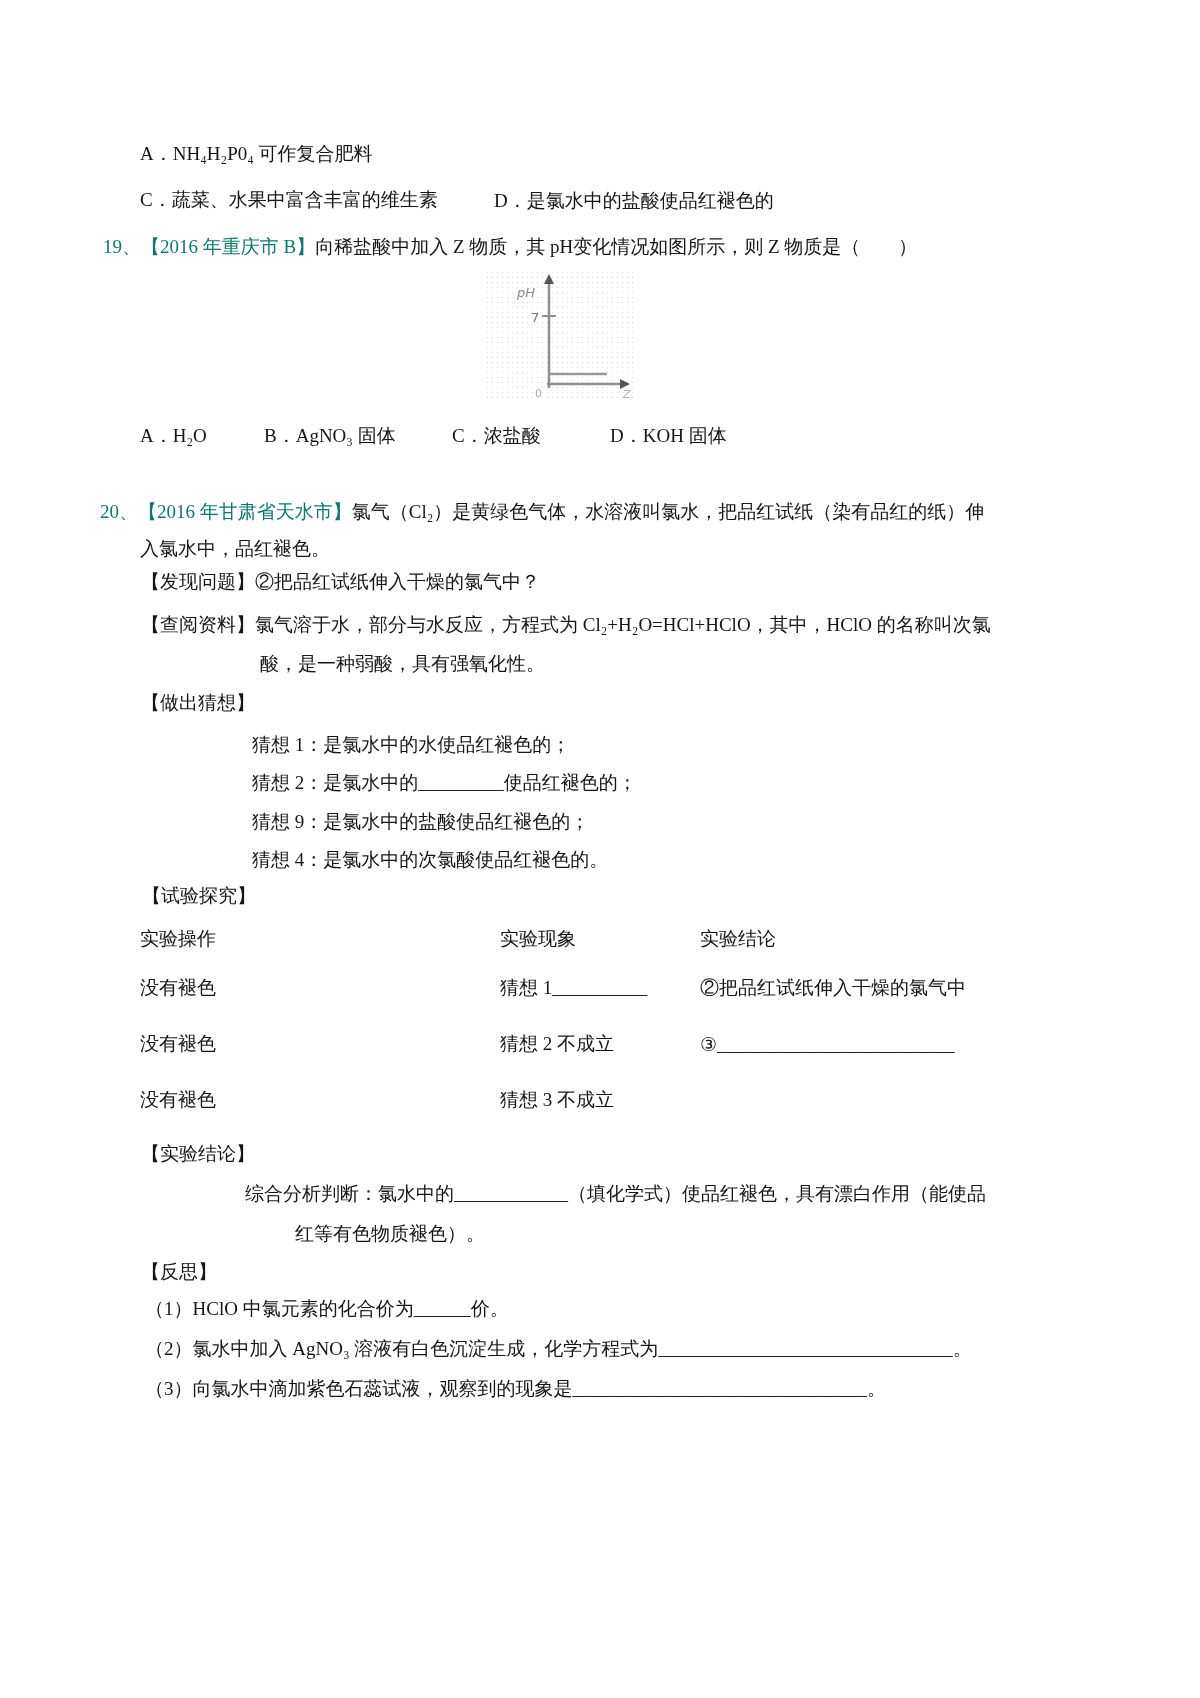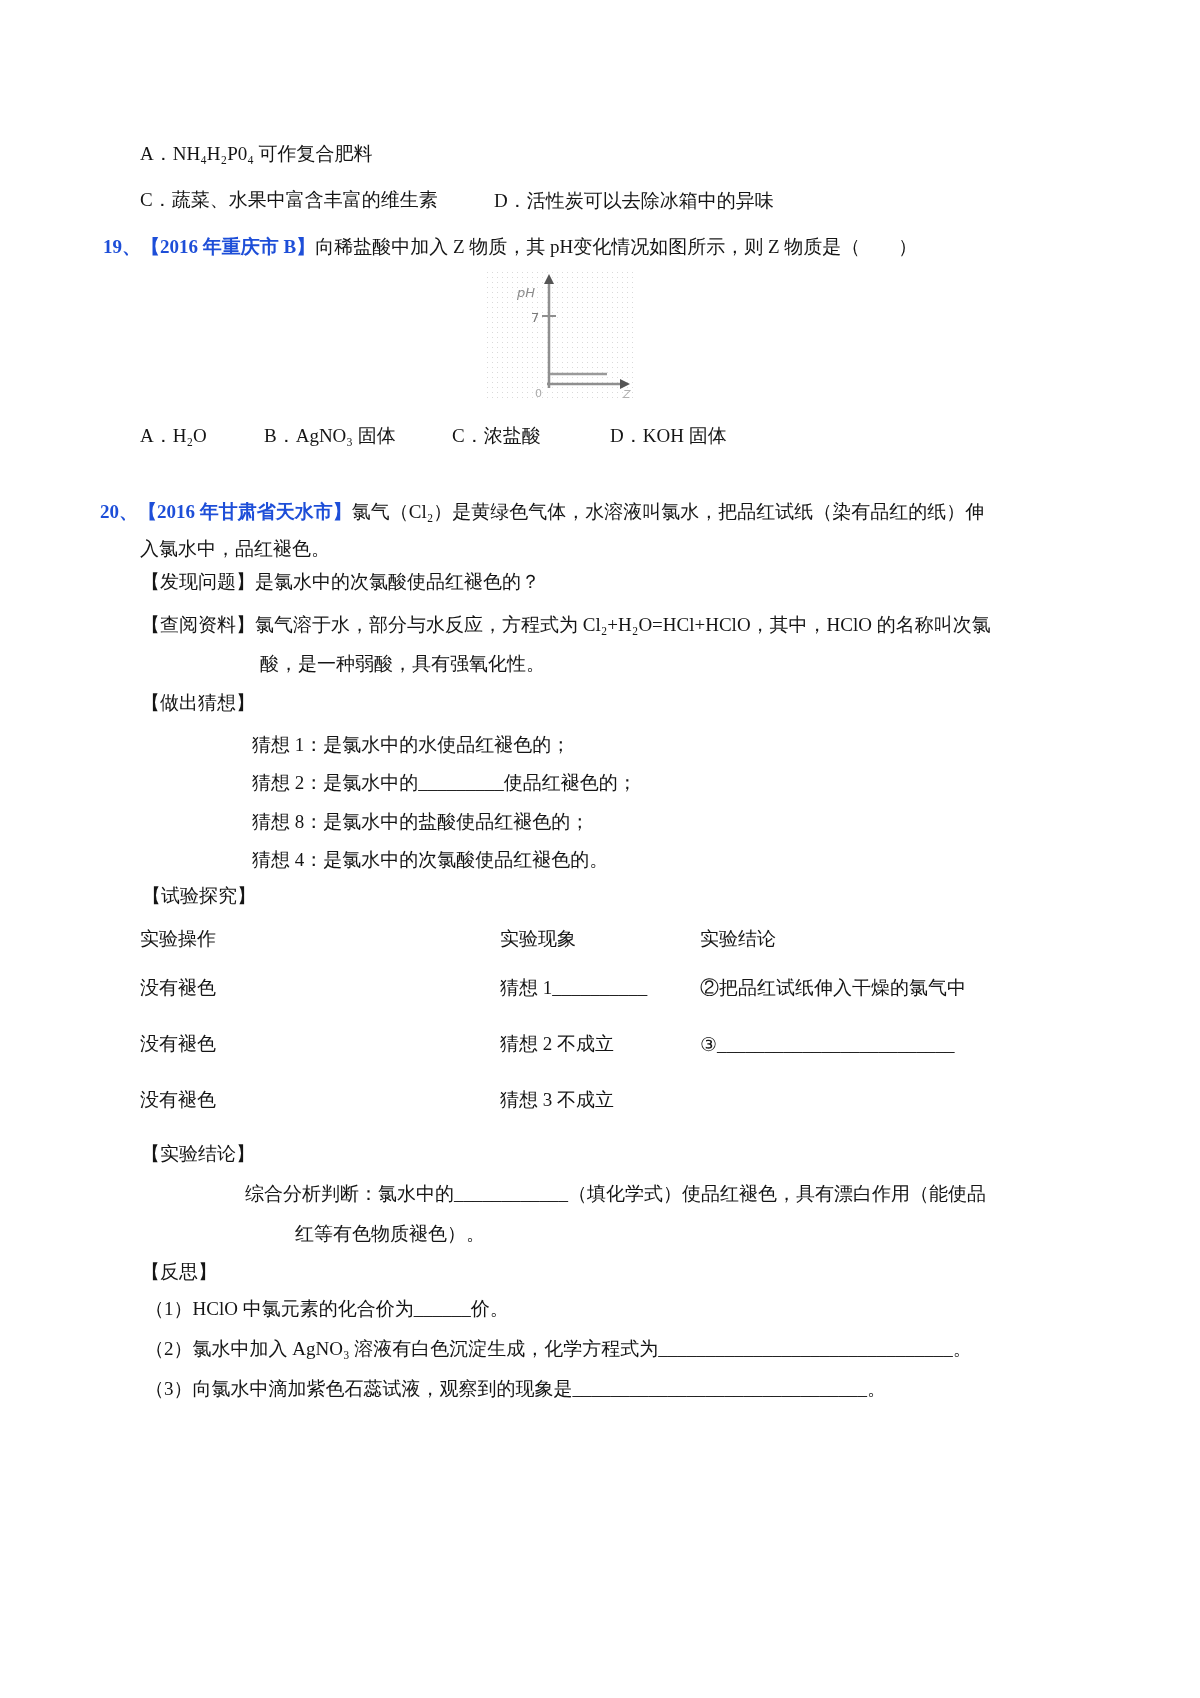--- a/index.html
+++ b/index.html
@@ -11,21 +11,21 @@
     font-family:"Liberation Serif","DejaVu Serif",serif;
     font-size:19px;
     color:#151515;
     overflow:hidden;
   }
   .ln{
     position:absolute;
     white-space:nowrap;
     line-height:1.25;
   }
-  .blue{color:#1d4ed8;font-weight:bold;}
+  .blue{color:#0f766e;}
   
   .graph{
     position:absolute;
     left:485px; top:270px;
     width:150px; height:130px;
     background-image:radial-gradient(#d9d9d9 0.8px, transparent 0.9px);
     background-size:5px 5px;
   }
   .graph svg{display:block;}
   .graph text{font-family:"DejaVu Sans",sans-serif;}
@@ -44,21 +44,21 @@
     white-space:nowrap;
   }
 </style>
 </head>
 <body>
 
 <div class="page">
 
   <div class="ln" style="left:140px;top:142px">A．NH₄H₂P0₄ 可作复合肥料</div>
   <div class="ln" style="left:140px;top:188px">C．蔬菜、水果中富含丰富的维生素</div>
-  <div class="ln" style="left:494px;top:189px">D．活性炭可以去除冰箱中的异味</div>
+  <div class="ln" style="left:494px;top:189px">D．是氯水中的盐酸使品红褪色的</div>
 
   <div class="ln" style="left:103px;top:235px">
     <span class="blue">19、</span><span class="blue">【2016 年重庆市 B】</span><span>向稀盐酸中加入 Z 物质，其 pH变化情况如图所示，则 Z 物质是（　　）</span>
   </div>
 
   <div class="graph">
     <svg width="150" height="130" viewBox="0 0 150 130">
 
       <line x1="64" y1="118" x2="64" y2="12" stroke="#8f8f8f" stroke-width="2.5"></line>
       <polygon points="64,4 59,14 69,14" fill="#555"></polygon>
@@ -82,32 +82,32 @@
   <div class="ln" style="left:452px;top:424px">C．浓盐酸</div>
   <div class="ln" style="left:610px;top:424px">D．KOH 固体</div>
 
 
   <div class="ln" style="left:100px;top:500px">
     <span class="blue">20、</span><span class="blue">【2016 年甘肃省天水市】</span><span>氯气（Cl₂）是黄绿色气体，水溶液叫氯水，把品红试纸（染有品红的纸）伸</span>
   </div>
   <div class="ln" style="left:140px;top:537px">入氯水中，品红褪色。</div>
 
   <div class="ln" style="left:141px;top:570px">
-    <span>【发现问题】</span><span>是氯水中的次氯酸使品红褪色的？</span>
+    <span>【发现问题】</span><span>②把品红试纸伸入干燥的氯气中？</span>
   </div>
 
   <div class="ln" style="left:141px;top:613px">
     <span>【查阅资料】</span><span>氯气溶于水，部分与水反应，方程式为 Cl₂+H₂O=HCl+HClO，其中，HClO 的名称叫次氯</span>
   </div>
   <div class="ln" style="left:260px;top:652px">酸，是一种弱酸，具有强氧化性。</div>
 
   <div class="ln" style="left:141px;top:691px">【做出猜想】</div>
   <div class="ln" style="left:252px;top:733px">猜想 1：是氯水中的水使品红褪色的；</div>
   <div class="ln" style="left:252px;top:771px">猜想 2：是氯水中的_________使品红褪色的；</div>
-  <div class="ln" style="left:252px;top:810px">猜想 8：是氯水中的盐酸使品红褪色的；</div>
+  <div class="ln" style="left:252px;top:810px">猜想 9：是氯水中的盐酸使品红褪色的；</div>
   <div class="ln" style="left:252px;top:848px">猜想 4：是氯水中的次氯酸使品红褪色的。</div>
 
   <div class="ln" style="left:142px;top:884px">【试验探究】</div>
 
   <div class="exp-table">
     <div class="cell">实验操作</div>
     <div class="cell">实验现象</div>
     <div class="cell">实验结论</div>
 
     <div class="cell">没有褪色</div>

